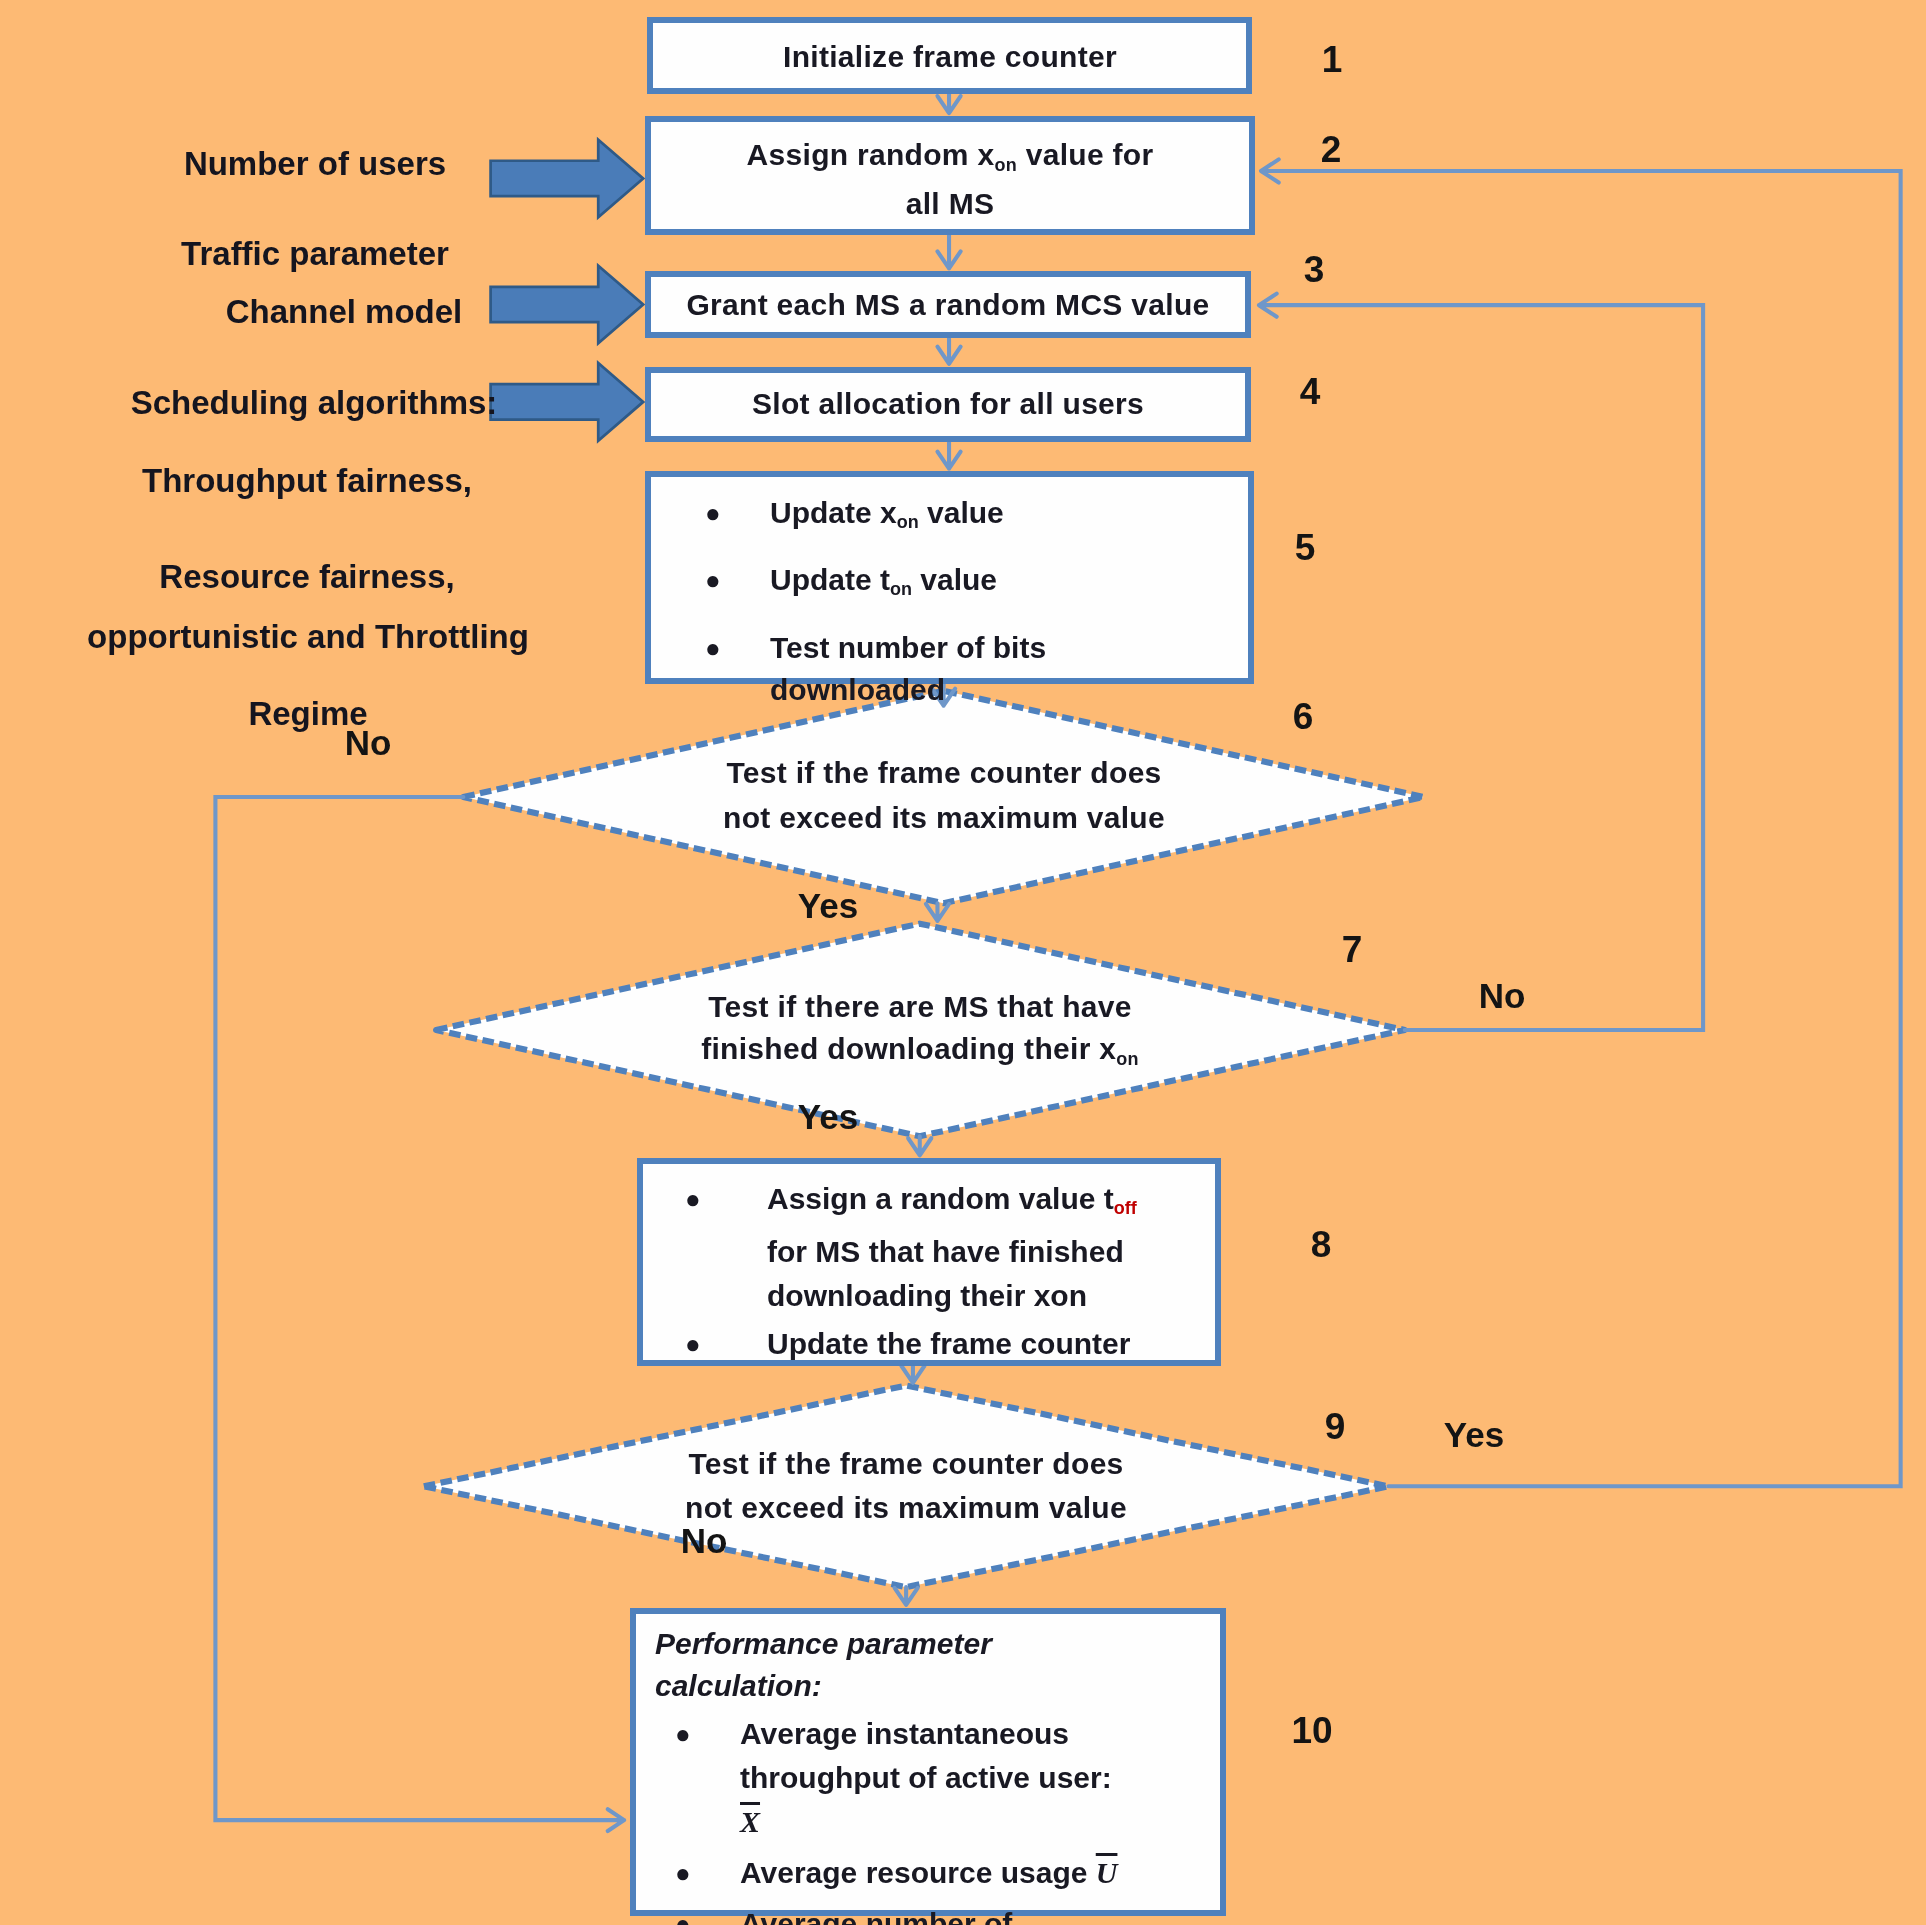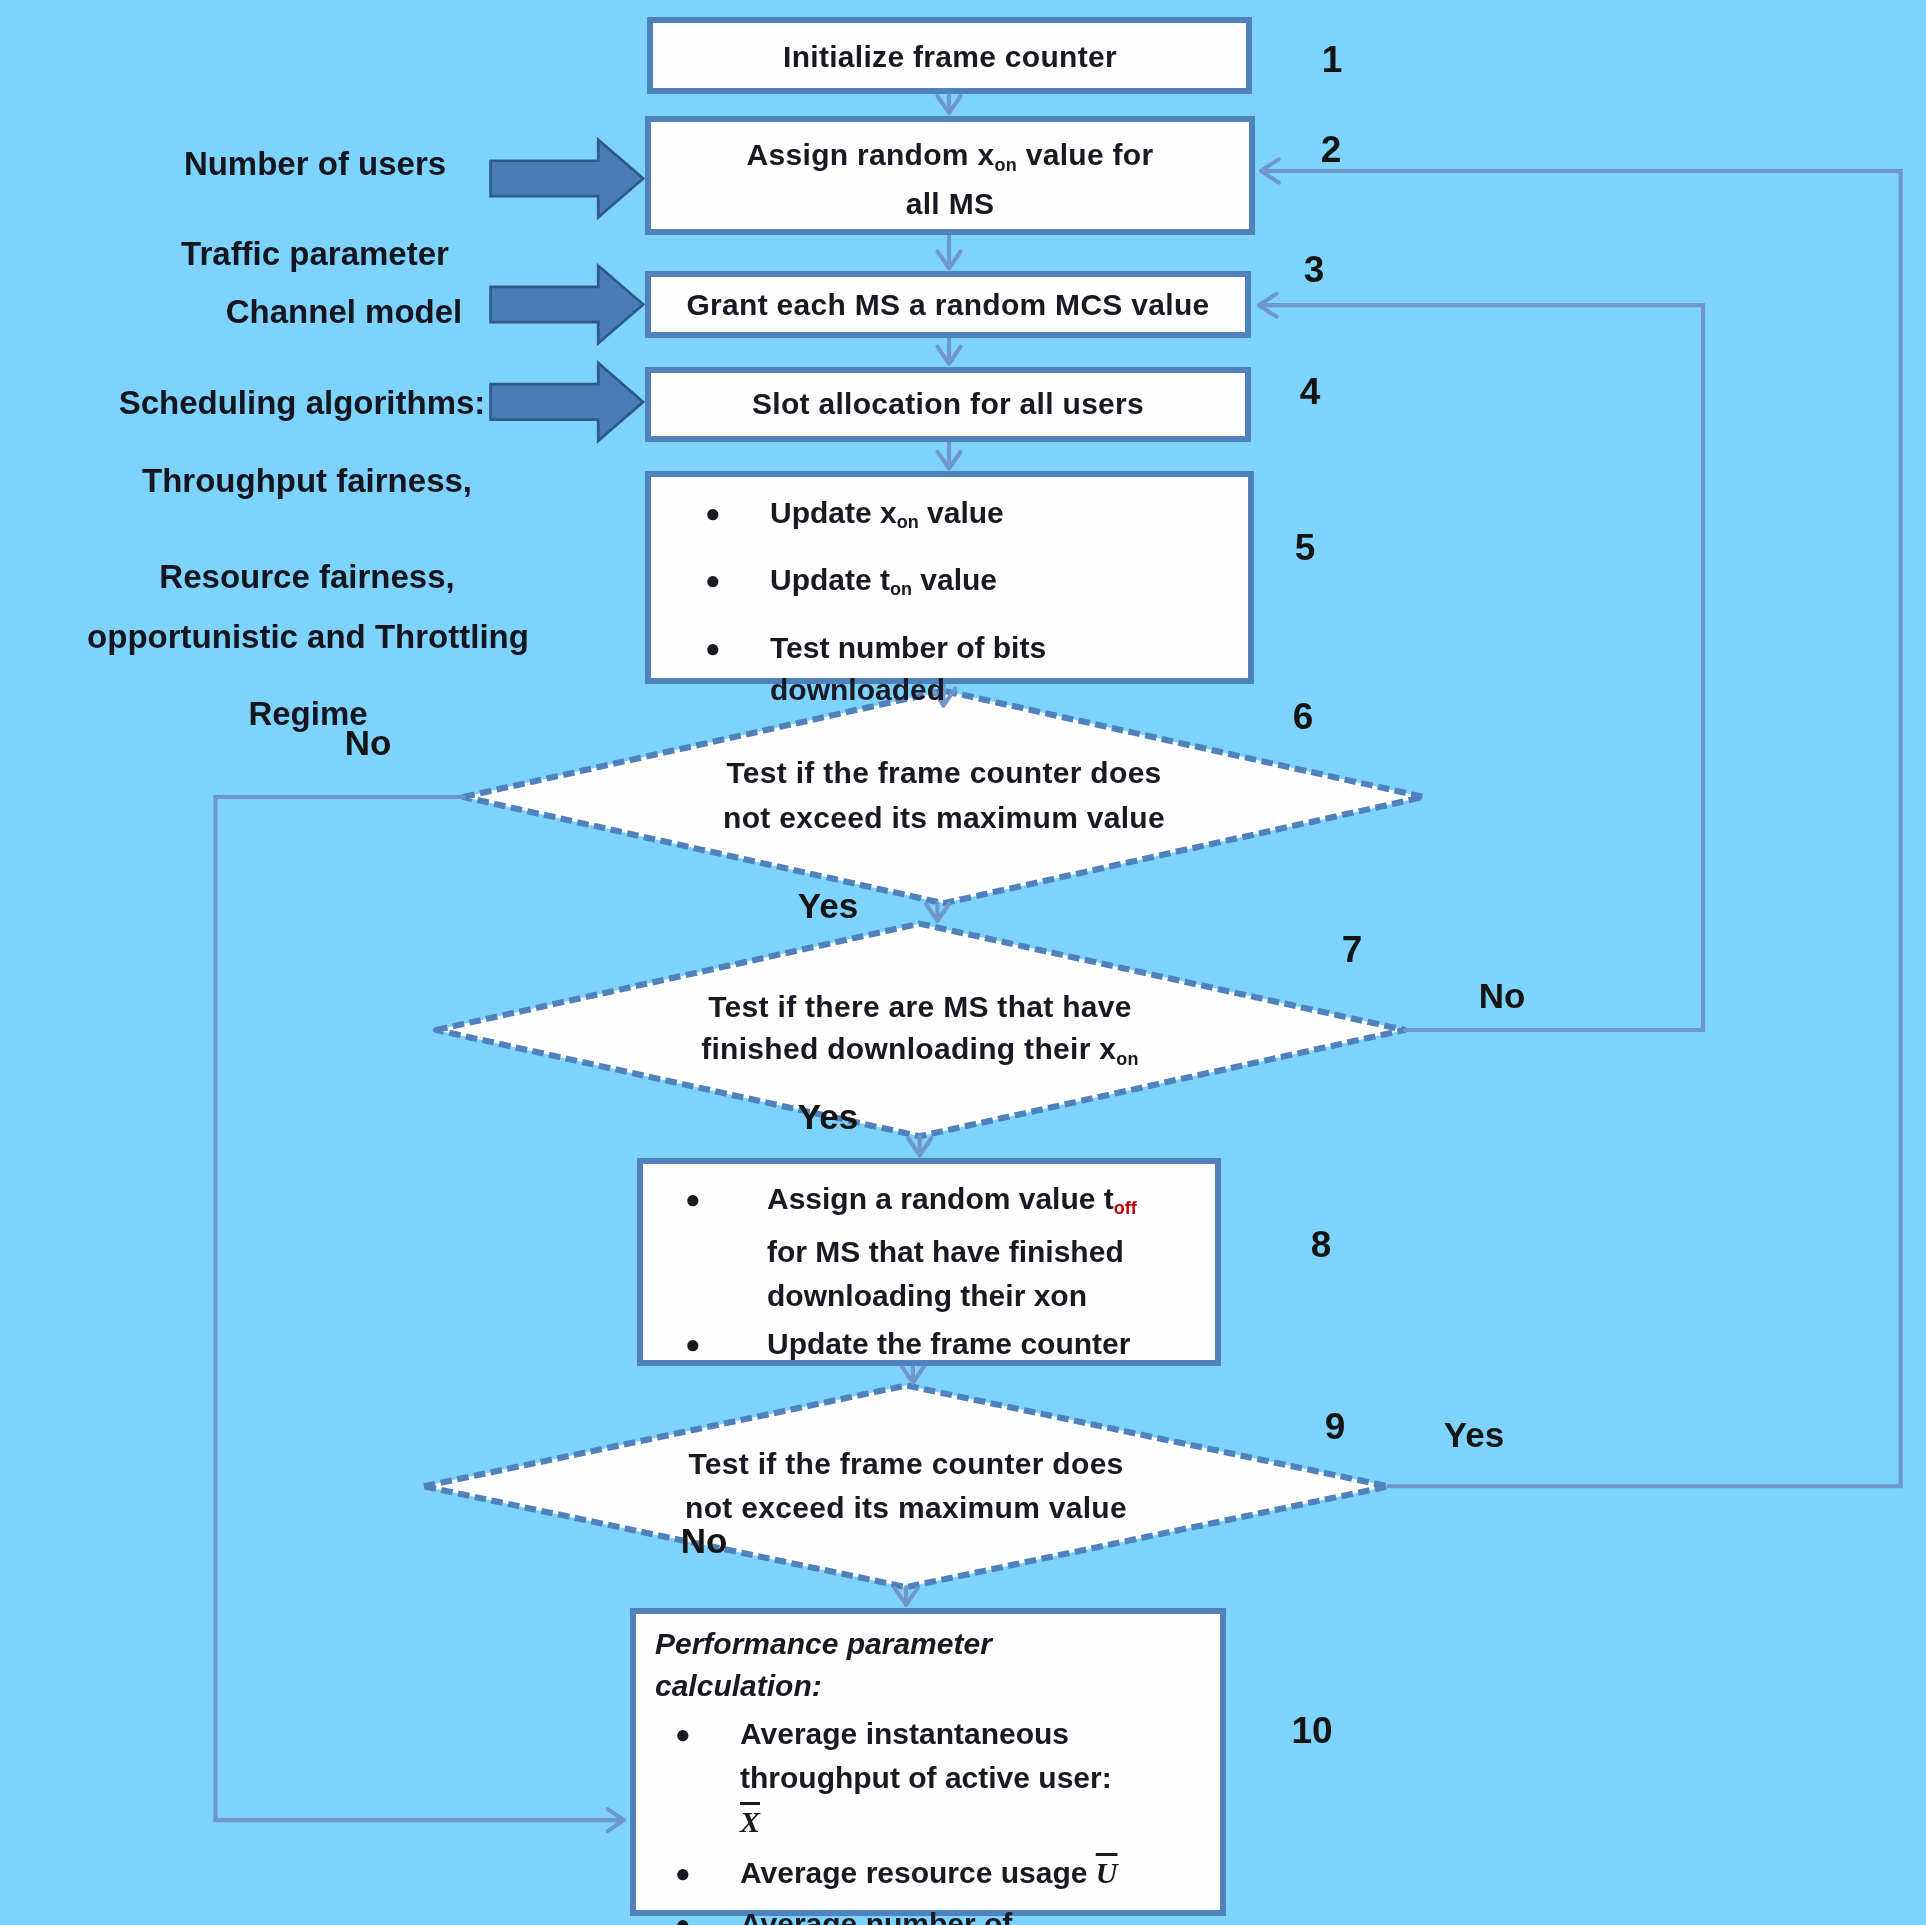--- a/index.html
+++ b/index.html
@@ -1,17 +1,17 @@
 <!DOCTYPE html>
 <html style="font-size:11px"><head>
 <meta charset="utf-8">
 <style>
   html,body{margin:0;padding:0;background:#ffffff;}
   .canvas{
-    position:relative;width:1926px;height:1925px;background:#7dd3fc;overflow:hidden;
+    position:relative;width:1926px;height:1925px;background:#fdba74;overflow:hidden;
     font-family:"Liberation Sans",sans-serif;font-weight:bold;color:#191923;
   }
   svg.layer{position:absolute;left:0;top:0;z-index:0;}
   .dm{fill:#fefefe;stroke:#4f81bd;stroke-width:9;stroke-dasharray:17 8;stroke-linejoin:round;}
   .ln{fill:none;stroke:#6f97c9;stroke-width:6;stroke-linecap:round;}
   .ba{fill:#4a7cb8;stroke:#2f5a87;stroke-width:4;}
   .bx{
     position:absolute;z-index:1;border:6.1px solid #4f81bd;background:#fefefe;
     box-sizing:border-box;
   }
@@ -147,20 +147,20 @@
   <div class="t yn" style="left:368px;top:743px;">No</div>
   <div class="t yn" style="left:828px;top:906px;">Yes</div>
   <div class="t yn" style="left:1502px;top:996px;">No</div>
   <div class="t yn" style="left:828px;top:1117px;">Yes</div>
   <div class="t yn" style="left:1474px;top:1435px;">Yes</div>
   <div class="t yn" style="left:704px;top:1541px;">No</div>
 
   <div class="t lbl" style="left:315px;top:164px;">Number of users</div>
   <div class="t lbl" style="left:315px;top:254px;">Traffic parameter</div>
   <div class="t lbl" style="left:344px;top:312px;">Channel model</div>
-  <div class="t lbl" style="left:302px;top:403px;">Scheduling algorithms:</div>
+  <div class="t lbl" style="left:314px;top:403px;">Scheduling algorithms:</div>
   <div class="t lbl" style="left:307px;top:481px;">Throughput fairness,</div>
   <div class="t lbl" style="left:307px;top:577px;">Resource fairness,</div>
   <div class="t lbl" style="left:308px;top:637px;">opportunistic and Throttling</div>
   <div class="t lbl" style="left:308px;top:714px;">Regime</div>
 
 </div>
 
 
 </body></html>

